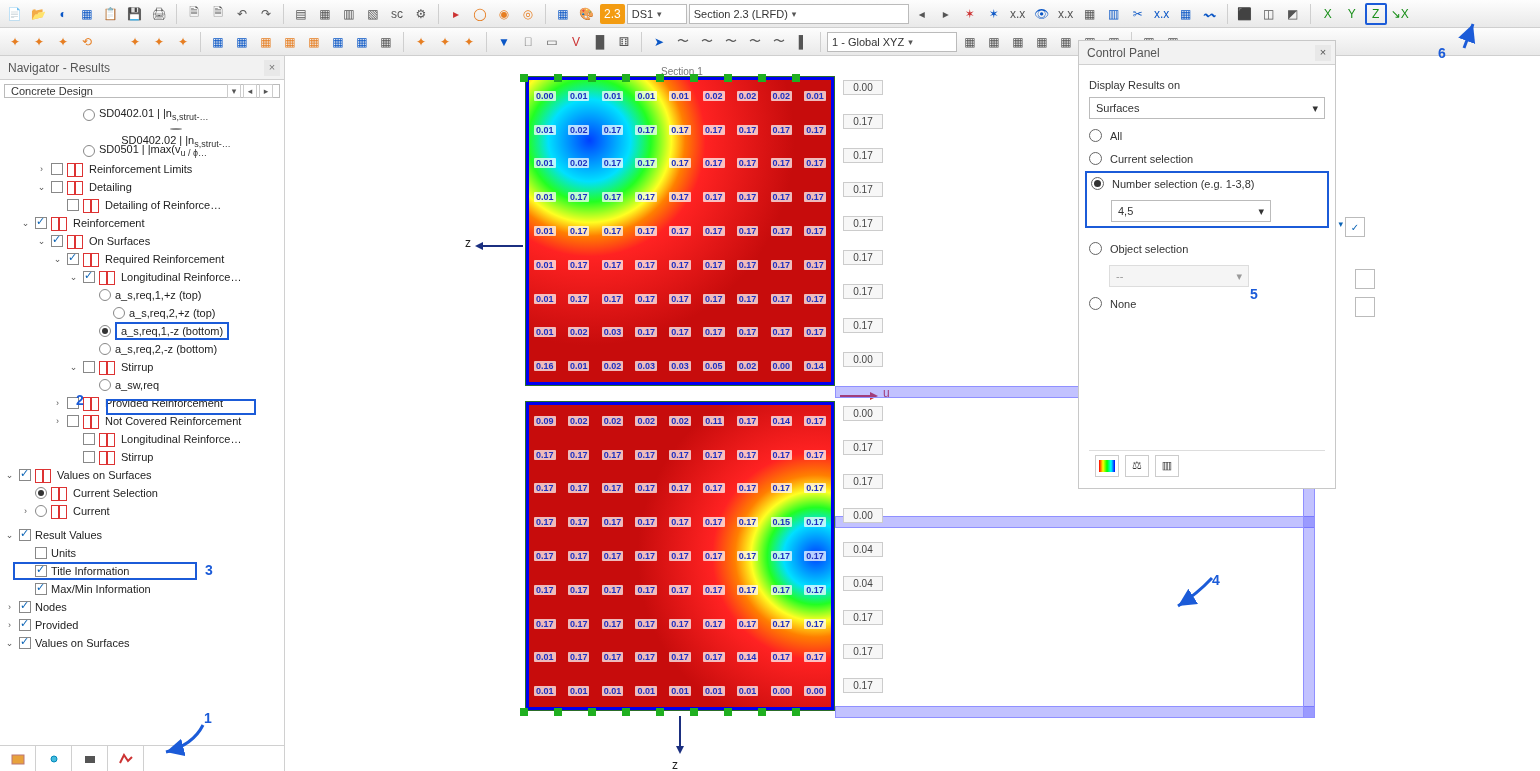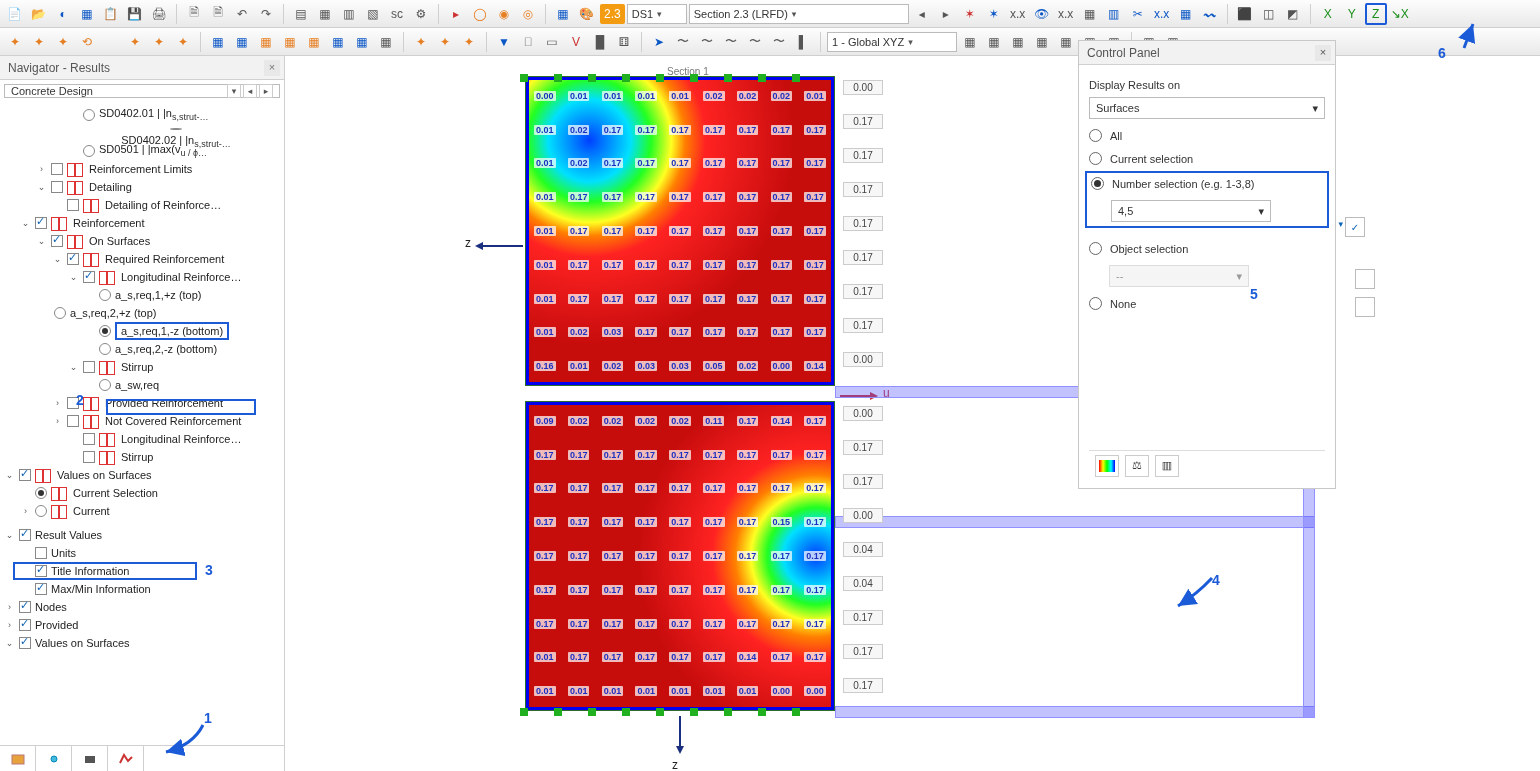--- a/index.html
+++ b/index.html
@@ -266,21 +266,21 @@
           <span class="exp">⌄</span>
           <span class="chk on"></span>
           <span class="ricon ic-struct"></span>
           <span><span class="tlabel">Longitudinal Reinforce…</span></span>
         </div>
         <div class="tnode" style="padding-left: 84px;">
           <span class="exp"></span>
           <span class="radio"></span>
           <span><span class="tlabel">a_s,req,1,+z (top)</span></span>
         </div>
-        <div class="tnode" style="padding-left: 39px;">
+        <div class="tnode" style="padding-left: 64px; margin-left: 34px;">
           <span class="exp"></span>
           <span class="radio"></span>
           <span><span class="tlabel">a_s,req,2,+z (top)</span></span>
         </div>
         <div class="tnode" style="padding-left: 84px;">
           <span class="exp"></span>
           <span class="radio on"></span>
           <span class="selected-node"><span class="tlabel">a_s,req,1,-z (bottom)</span></span>
         </div>
         <div class="tnode" style="padding-left: 84px;">
@@ -397,21 +397,21 @@
       <div class="btab active">
           <svg viewBox="0 0 16 16">
             <path d="M2 12 L6 4 L10 10 L14 6" stroke="#c33" fill="none" stroke-width="2"></path>
           </svg>
         </div>
     </div>
   </div>
 
   <div class="canvas">
     <div class="fig">
-      <div class="axis-label" style="left:182px; top:0px; font-size:10px; color:#777;">Section 1</div>
+      <div class="axis-label" style="left:176px; top:0px; font-size:10px; color:#777;">Section 1</div>
 
       <div class="plate top">
         <div class="grad"></div>
         <div class="valgrid" id="grid-top">
             <div class="vcell">
               <span>0.00</span>
             </div>
             <div class="vcell">
               <span>0.01</span>
             </div>

